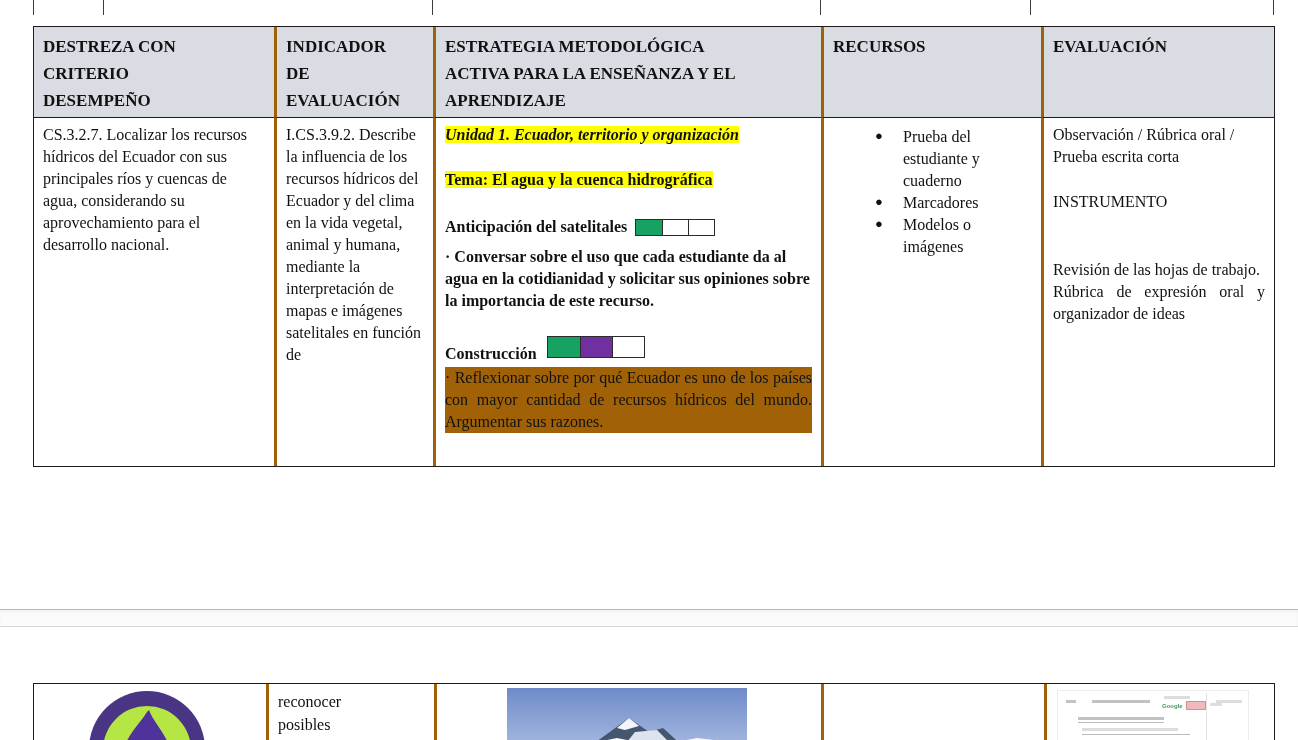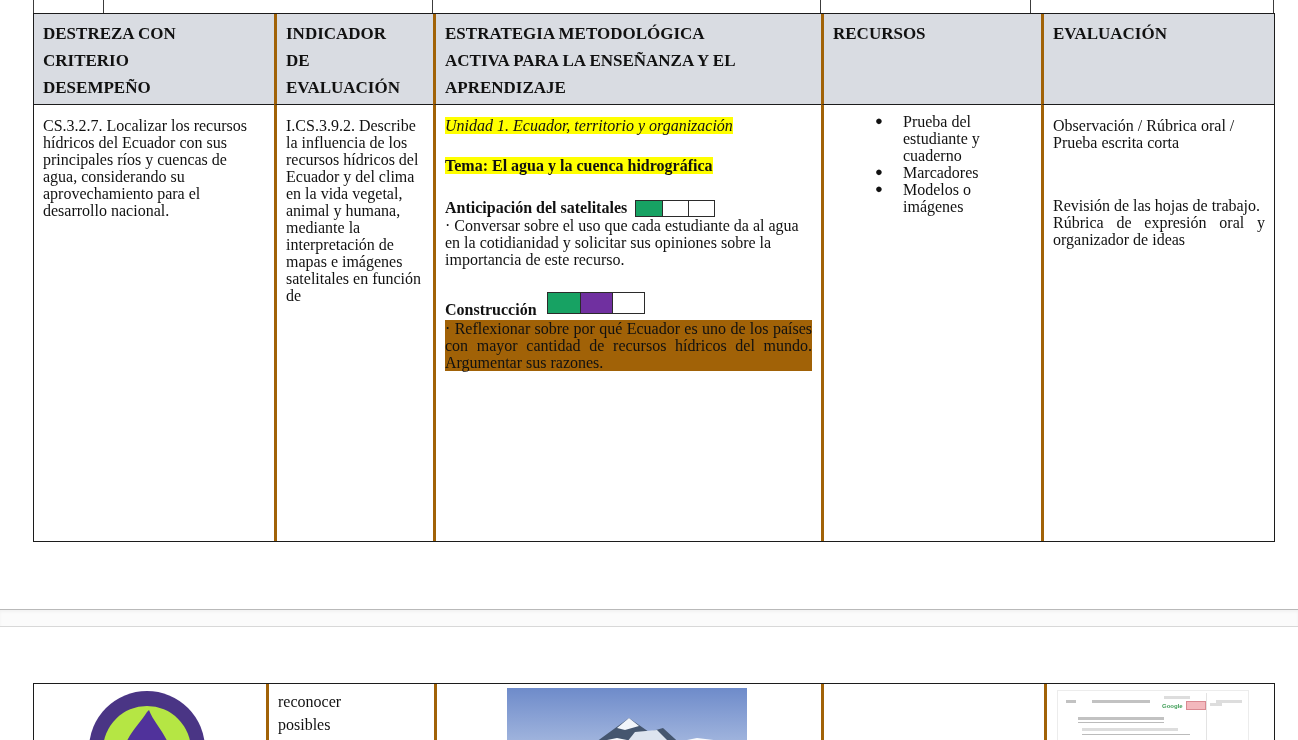--- a/index.html
+++ b/index.html
@@ -9,42 +9,42 @@
     background:#ffffff; font-family:"Liberation Serif", serif; color:#111;
   }
   
   .top-tick { position:absolute; top:0; width:1px; height:15px; background:#3c3c3c; }
 
   
   .doc-table {
     position:absolute; left:33px; width:1242px;
     display:grid; border:1px solid #1c1c1c;
   }
-  #table1 { top:13px; height:529px; grid-template-columns:240px 159px 388px 220px 233px; grid-template-rows:91px 1fr; }
+  #table1 { top:26px; height:441px; grid-template-columns:240px 159px 388px 220px 233px; grid-template-rows:91px 1fr; }
   .cell { border-left:3px solid #a16207; overflow:hidden; }
   .cell.first { border-left:none; }
   .th {
     background:#d9dce2; font-weight:bold; font-size:17px; line-height:27px;
     padding:6px 10px 6px 9px; white-space:pre-line; border-bottom:1px solid #1c1c1c;
   }
-  .td { font-size:16px; line-height:17px; padding:12px 9px; }
+  .td { font-size:16px; line-height:22px; padding:6px 9px; }
 
   
   .hl-y { background:#ffff00; }
-  .unidad { font-weight:normal; font-style:italic; }
+  .unidad { font-weight:bold; font-style:italic; }
   .tema { font-weight:bold; margin-top:23px; }
   .phase-row { margin-top:25px; font-weight:bold; white-space:nowrap; }
   .bar { display:inline-flex; border:1px solid #2b2b2b; background:#fff; vertical-align:-3px; margin-left:8px; }
   .bar .seg { width:26px; height:15px; border-left:1px solid #2b2b2b; background:#fff; }
   .bar .seg:first-child { border-left:none; }
   .bar.big { vertical-align:2px; margin-left:10px; }
   .bar.big .seg { width:32px; height:20px; }
   .seg.green { background:#17a263; }
   .seg.purple { background:#7030a0; }
-  .phase-text { margin-top:0; }
+  .phase-text { margin-top:8px;font-weight:bold; }
   .construccion-row { margin-top:24px; }
   .hl-g { display:block; background:#a16207; margin-top:2px; text-align:justify; }
 
   
   .bullet-item { position:relative; padding-left:70px; }
   .bullet-item .dot { position:absolute; left:42px; top:-1px; font-size:13px; }
   .bullet-item .bt { display:block; width:102px; }
 
   
   .eval-p { text-align:justify; }
@@ -145,20 +145,21 @@
         <span class="bt">Marcadores</span>
       </div>
       <div class="bullet-item">
         <span class="dot">●</span>
         <span class="bt">Modelos o imágenes</span>
       </div>
     </div>
 
     <div class="cell td">
       <div>Observación / Rúbrica oral / Prueba escrita corta</div>
+      <div class="mt-blank">INSTRUMENTO</div>
       <div class="eval-p mt-blank2">Revisión de las hojas de trabajo.</div>
       <div class="eval-p">Rúbrica de expresión oral y organizador de ideas</div>
     </div>
   </div>
 
   <div class="page-gap"></div>
 
   <div id="table2" class="doc-table">
 
     <div class="cell first">

